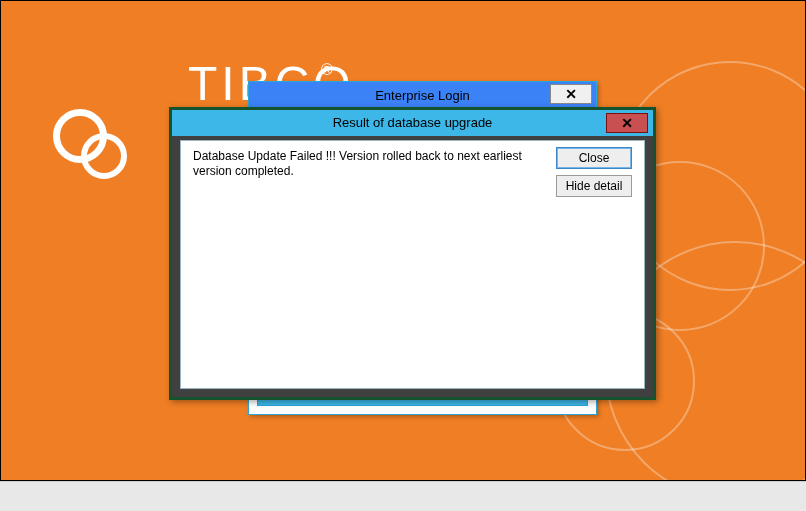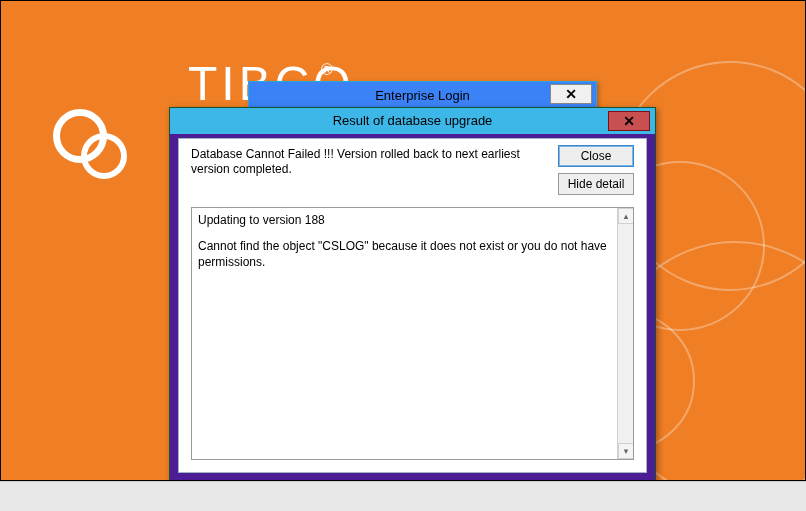--- a/index.html
+++ b/index.html
@@ -113,23 +113,23 @@
   .login-buttons .btn-ghost {
     width: 78px; height: 20px;
     border: 1px solid #6aa0b8;
     background: #dff1fa;
   }
 
   
   .win-result {
     position: absolute;
     left: 168px; top: 106px;
-    width: 487px; height: 375px;
-    background: #4c1d95;
-    border: 1px solid #14532d;
+    width: 487px; height: 293px;
+    background: #404040;
+    border: 3px solid #14532d;
     box-shadow: 2px 2px 6px rgba(0,0,0,0.35);
   }
   .win-result .titlebar {
     height: 26px;
     background: #3db6e8;
     position: relative;
   }
   .win-result .titlebar .title {
     position: absolute;
     left: 0; right: 0; top: 0;
@@ -254,36 +254,22 @@
   </div>
 
   <div class="win-result">
     <div class="titlebar">
       <div class="title">Result of database upgrade</div>
       <div class="close-btn">
         <span>✕</span>
       </div>
     </div>
     <div class="client">
-      <div class="msg-row">Database Cannot Failed !!!  Version rolled back to next earliest version completed.</div>
+      <div class="msg-row">Database Update Failed !!!  Version rolled back to next earliest version completed.</div>
 
       <div class="btn btn-hide">Hide detail</div>
       <div class="btn btn-close focus">Close</div>
 
-      <div class="detail-box">
-        <div class="detail-content">
-          <p>Updating to version 188</p>
-          <p>Cannot find the object "CSLOG" because it does not exist or you do not have permissions.</p>
-        </div>
-        <div class="sb-vert">
-          <div class="sb-btn sb-up">
-            <span>▴</span>
-          </div>
-          <div class="sb-btn sb-down">
-            <span>▾</span>
-          </div>
-        </div>
-      </div>
     </div>
   </div>
 </div>
 
 <div class="taskbar"></div>
 
 </body></html>

